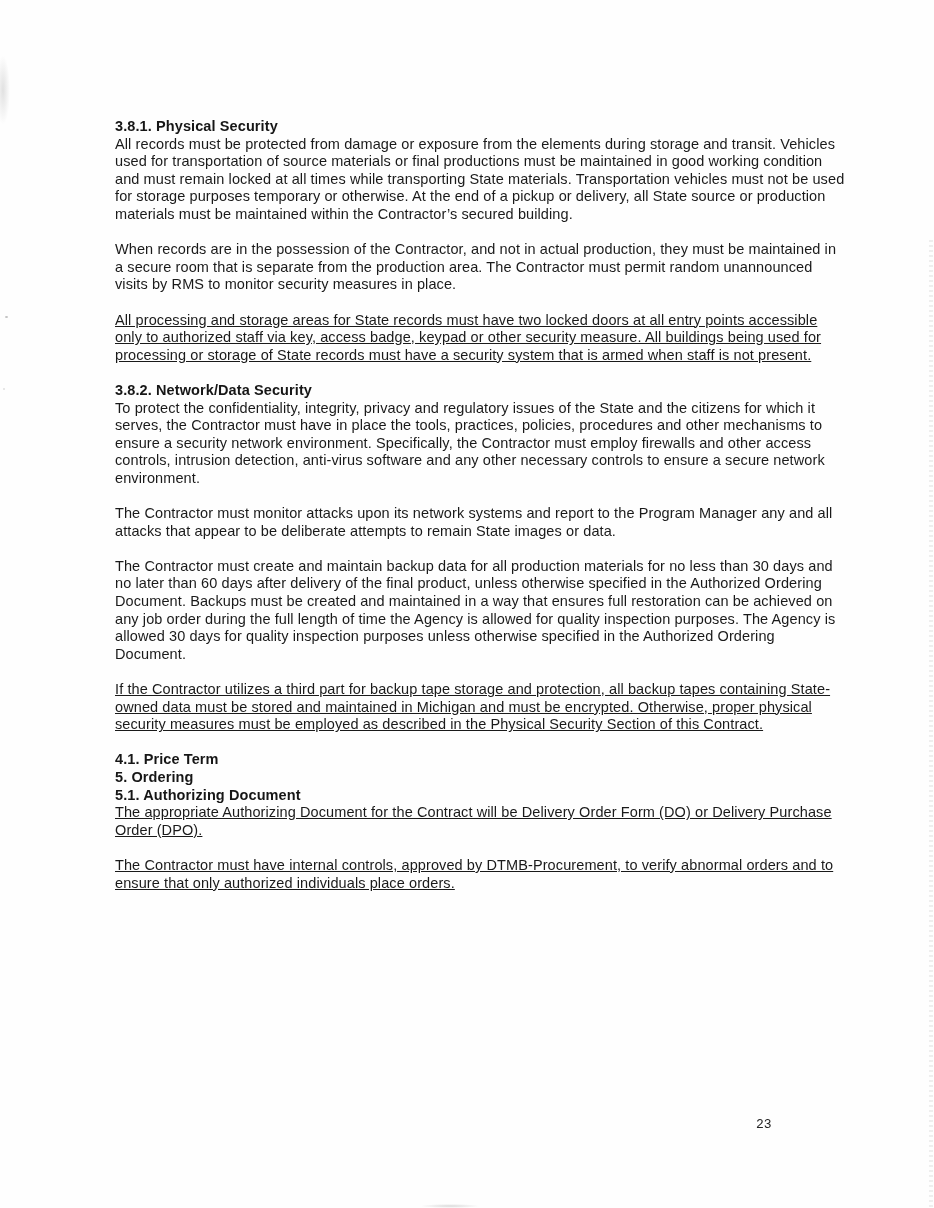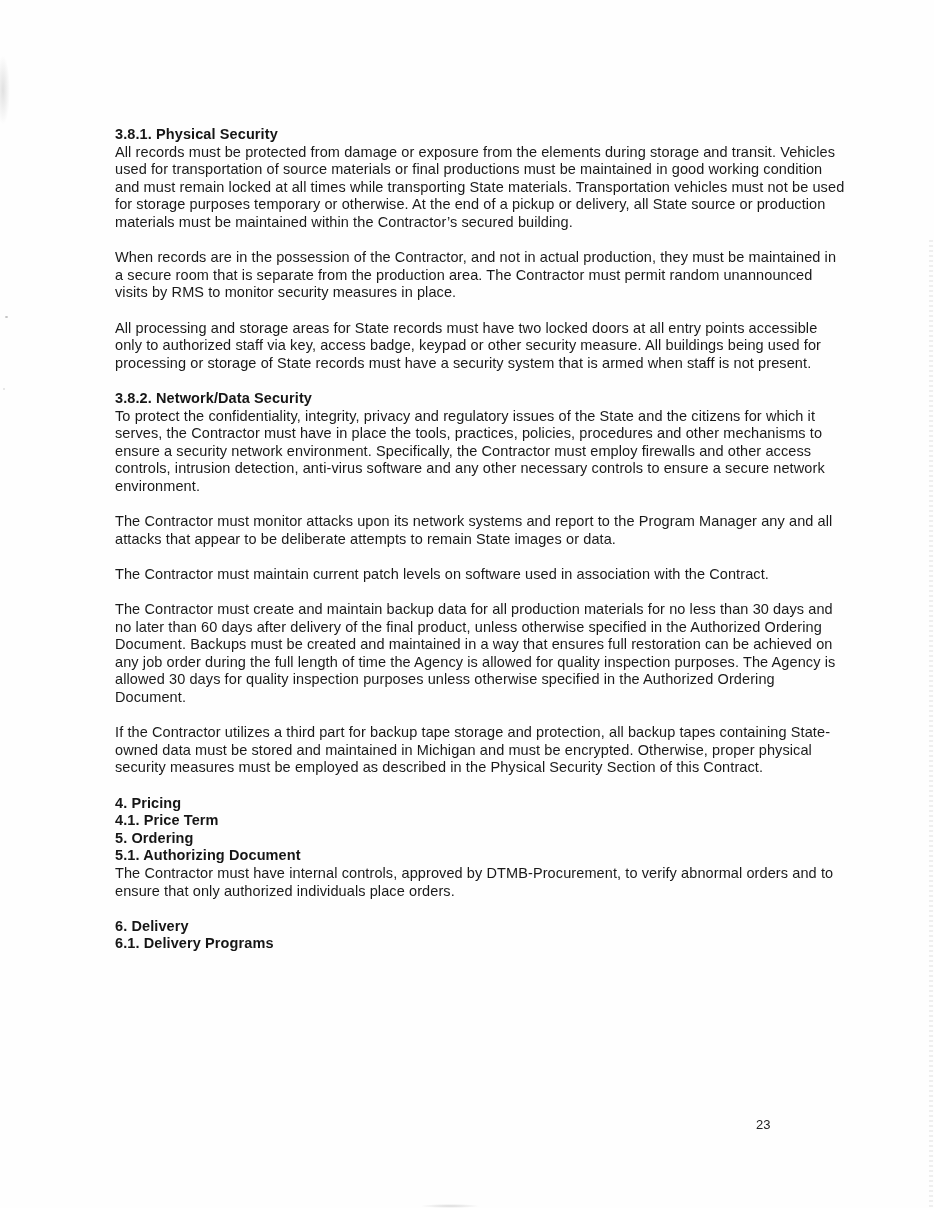--- a/index.html
+++ b/index.html
@@ -15,45 +15,46 @@
     font-family: "Liberation Sans", "DejaVu Sans", sans-serif;
   }
   .page {
     position: absolute;
     inset: 0;
     background: #fefefe;
   }
   .content {
     position: absolute;
     left: 115px;
-    top: 126px;
+    top: 118px;
     width: 730px;
     color: #1a1a1a;
     font-size: 14.5px;
     line-height: 17.6px;
     letter-spacing: 0.1px;
   }
   .sec { margin: 0; }
   .sec h3 {
     margin: 0;
     font-size: 14.5px;
     line-height: 17.6px;
     font-weight: bold;
     color: #161616;
   }
   .sec p {
     margin: 0 0 17.6px 0;
   }
-  .sec p:last-child { margin-bottom: 17.6px; }
+  .sec p:last-child { margin-bottom: 17.6px; text-decoration: underline; }
   .page-number {
     position: absolute;
     left: 756px;
     top: 1117px;
     font-size: 13px;
     color: #222222;
+    font-family: Liberation Mono, monospace;
   }
   
   .edge-right {
     position: absolute;
     right: 1px;
     top: 240px;
     bottom: 0;
     width: 4px;
     background: repeating-linear-gradient(
       to bottom,
@@ -101,43 +102,38 @@
       <h3>3.8.1. Physical Security</h3>
       <p>All records must be protected from damage or exposure from the elements during storage and transit. Vehicles used for transportation of source materials or final productions must be maintained in good working condition and must remain locked at all times while transporting State materials. Transportation vehicles must not be used for storage purposes temporary or otherwise. At the end of a pickup or delivery, all State source or production materials must be maintained within the Contractor’s secured building.</p>
       <p>When records are in the possession of the Contractor, and not in actual production, they must be maintained in a secure room that is separate from the production area. The Contractor must permit random unannounced visits by RMS to monitor security measures in place.</p>
       <p>All processing and storage areas for State records must have two locked doors at all entry points accessible only to authorized staff via key, access badge, keypad or other security measure. All buildings being used for processing or storage of State records must have a security system that is armed when staff is not present.</p>
     </section>
 
     <section class="sec">
       <h3>3.8.2. Network/Data Security</h3>
       <p>To protect the confidentiality, integrity, privacy and regulatory issues of the State and the citizens for which it serves, the Contractor must have in place the tools, practices, policies, procedures and other mechanisms to ensure a security network environment. Specifically, the Contractor must employ firewalls and other access controls, intrusion detection, anti-virus software and any other necessary controls to ensure a secure network environment.</p>
       <p>The Contractor must monitor attacks upon its network systems and report to the Program Manager any and all attacks that appear to be deliberate attempts to remain State images or data.</p>
-      <p>The Contractor must maintain current patch levels on software used in association with the Contract.</p>
       <p>The Contractor must create and maintain backup data for all production materials for no less than 30 days and no later than 60 days after delivery of the final product, unless otherwise specified in the Authorized Ordering Document. Backups must be created and maintained in a way that ensures full restoration can be achieved on any job order during the full length of time the Agency is allowed for quality inspection purposes. The Agency is allowed 30 days for quality inspection purposes unless otherwise specified in the Authorized Ordering Document.</p>
       <p>If the Contractor utilizes a third part for backup tape storage and protection, all backup tapes containing State-owned data must be stored and maintained in Michigan and must be encrypted. Otherwise, proper physical security measures must be employed as described in the Physical Security Section of this Contract.</p>
     </section>
 
     <section class="sec">
-      <h3>4. Pricing</h3>
       <h3>4.1. Price Term</h3>
     </section>
 
     <section class="sec">
       <h3>5. Ordering</h3>
       <h3>5.1. Authorizing Document</h3>
+      <p>The appropriate Authorizing Document for the Contract will be Delivery Order Form (DO) or Delivery Purchase Order (DPO).</p>
     </section>
 
     <section class="sec">
       <p>The Contractor must have internal controls, approved by DTMB-Procurement, to verify abnormal orders and to ensure that only authorized individuals place orders.</p>
     </section>
 
-    <section class="sec">
-      <h3>6. Delivery</h3>
-      <h3>6.1. Delivery Programs</h3>
-    </section>
 
   </div>
 
   <div class="page-number">23</div>
 
   <div class="edge-right"></div>
   <div class="smudge-topleft"></div>
   <div class="speck speck1"></div>
   <div class="speck speck2"></div>
   <div class="smudge-bottom"></div>

